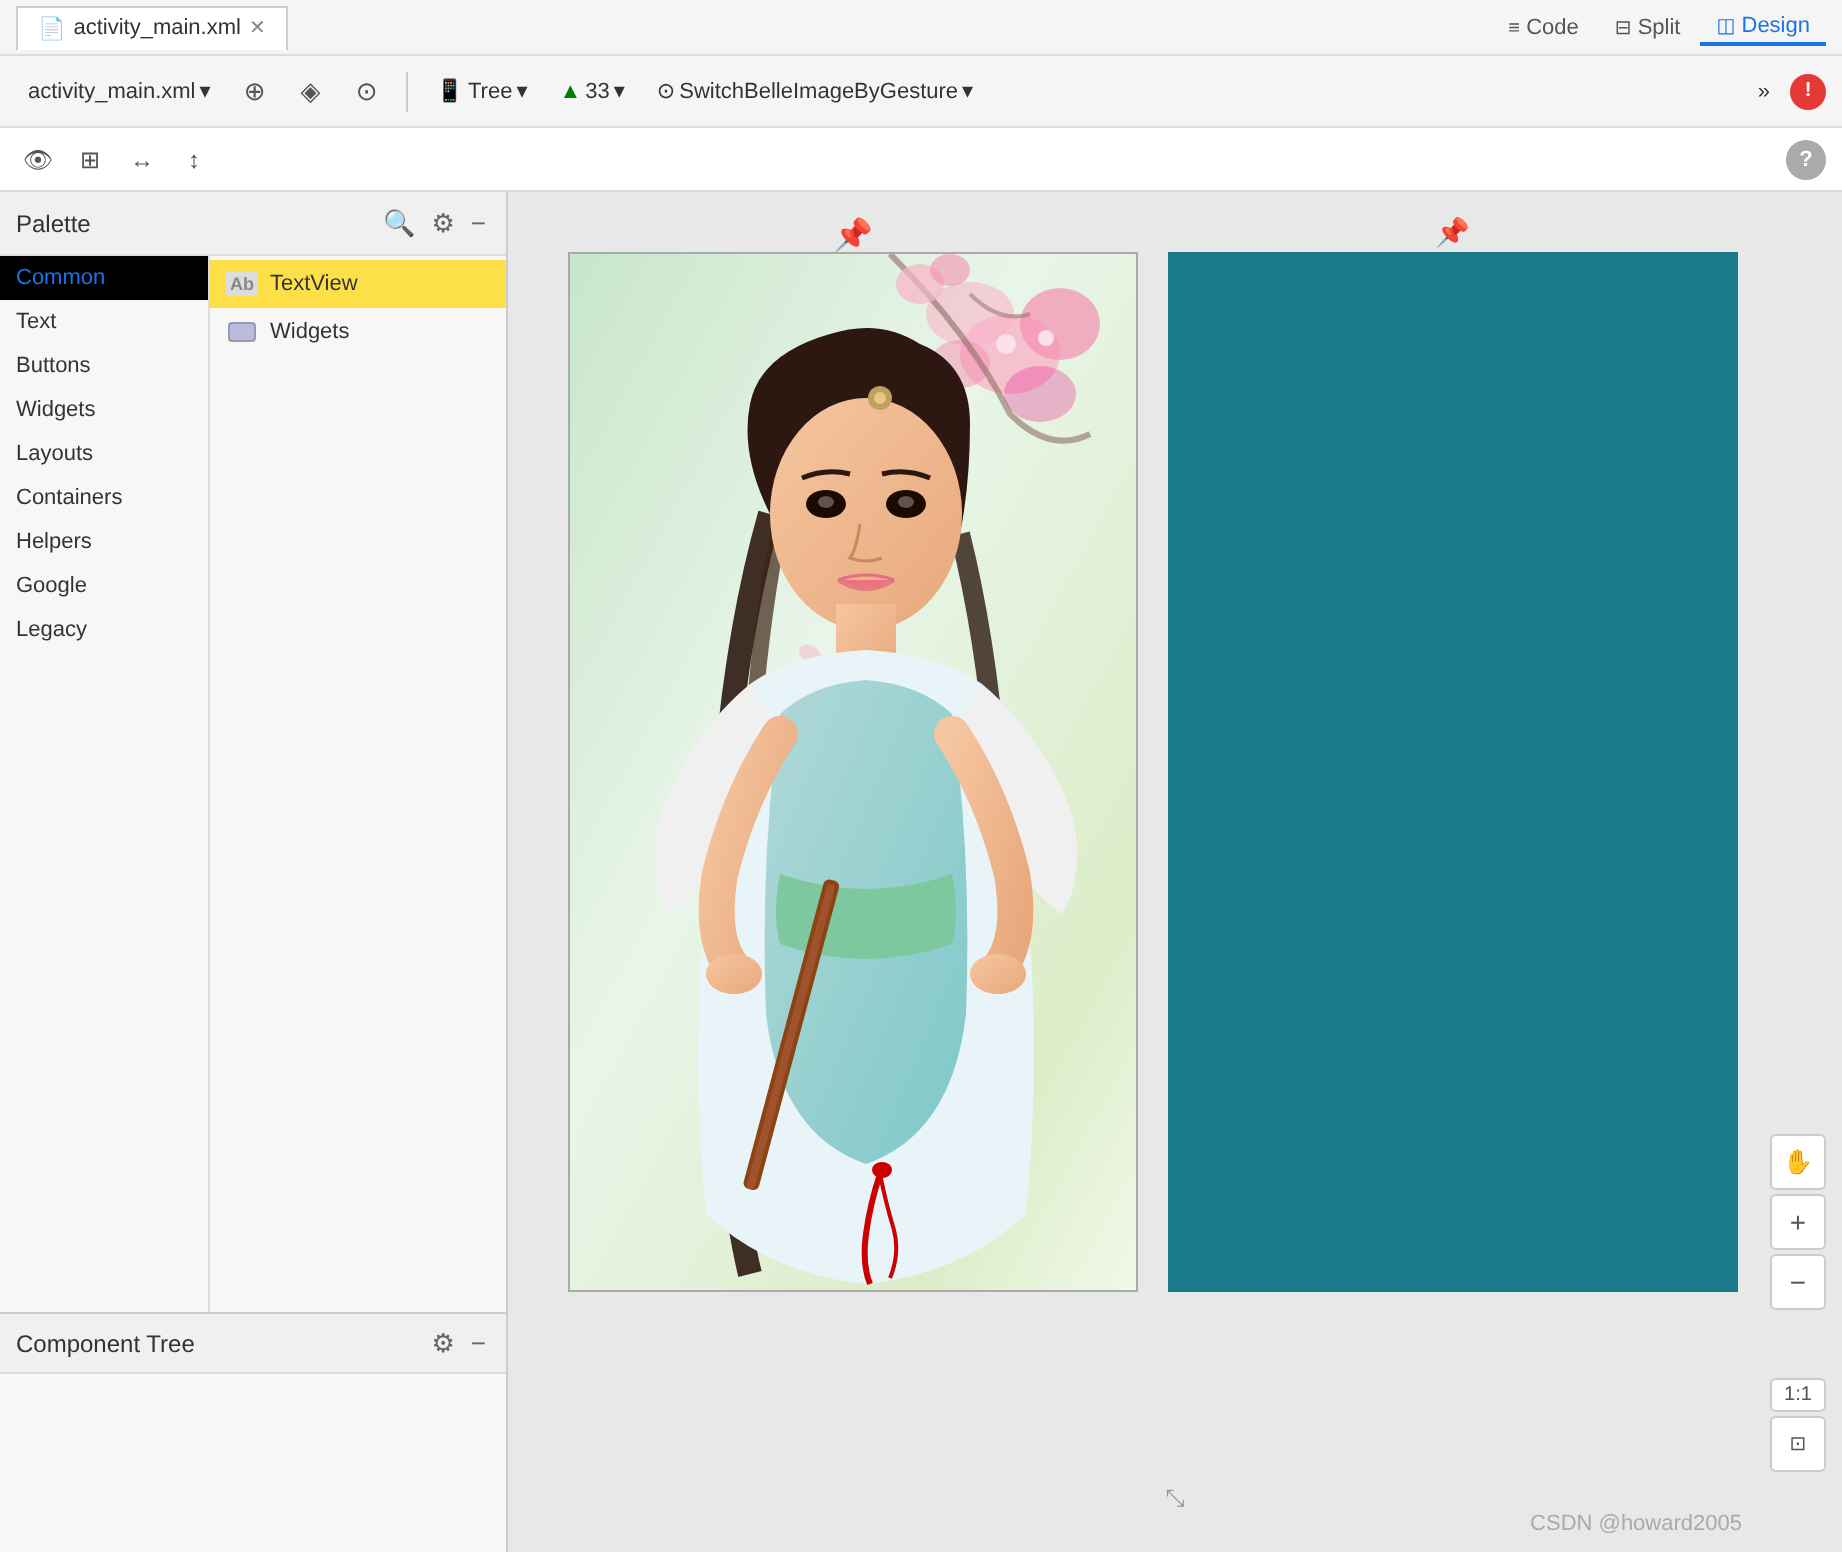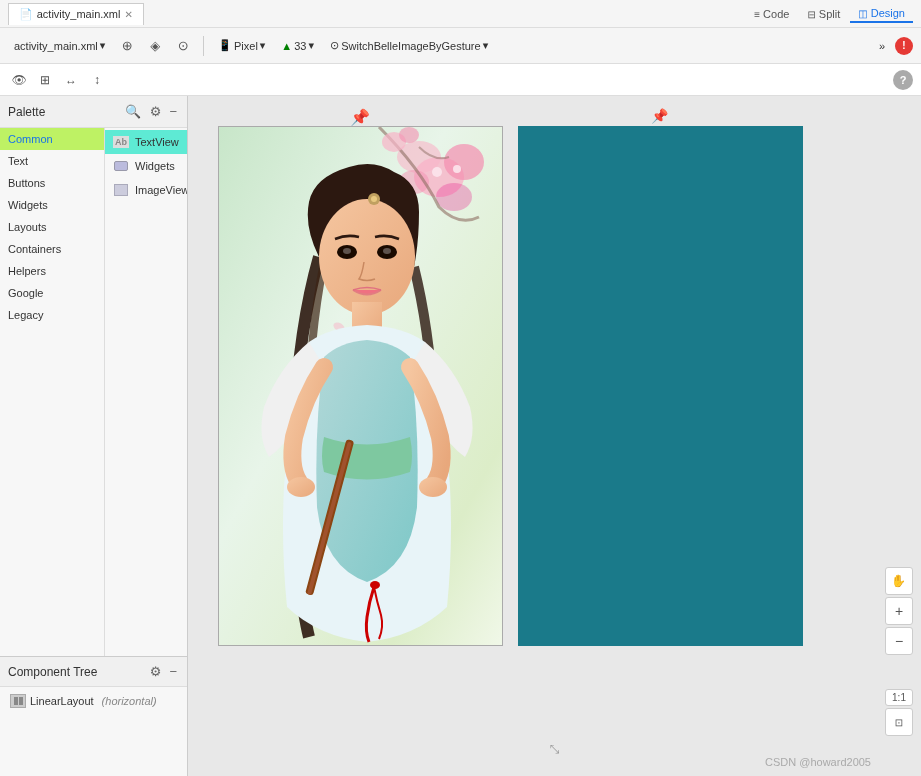--- a/index.html
+++ b/index.html
@@ -128,21 +128,21 @@
     }
 
     
     .main-layout {
       display: flex;
       height: calc(776px - 28px - 36px - 32px);
     }
 
     
     .left-panel {
-      width: 188px;
+      width: 254px;
       display: flex;
       flex-direction: column;
       border-right: 1px solid #ccc;
       background: #f7f7f7;
     }
 
     
     .panel-header {
       height: 32px;
       display: flex;
@@ -180,37 +180,37 @@
       border-right: 1px solid #ddd;
       overflow-y: auto;
     }
     .palette-cat-item {
       padding: 5px 8px;
       font-size: 11px;
       color: #333;
       cursor: pointer;
       white-space: nowrap;
     }
-    .palette-cat-item.active { background: #bef264; color: #1a73e8; }
+    .palette-cat-item.active { background: #000000; color: #1a73e8; }
 
     .palette-widgets {
       flex: 1;
       overflow-y: auto;
       padding: 2px 0;
     }
     .palette-widget-item {
       display: flex;
       align-items: center;
       gap: 6px;
       padding: 4px 8px;
       font-size: 11px;
       color: #333;
       cursor: pointer;
     }
-    .palette-widget-item.active { background: #5eead4; }
+    .palette-widget-item.active { background: #fde047; }
     .widget-icon {
       width: 16px;
       height: 16px;
       display: flex;
       align-items: center;
       justify-content: center;
       font-size: 10px;
       color: #555;
       flex-shrink: 0;
     }
@@ -387,21 +387,21 @@
   <div class="toolbar-item">
     <span>activity_main.xml</span>
     <span>▾</span>
   </div>
   <div class="toolbar-icon-btn" title="Orientation">⊕</div>
   <div class="toolbar-icon-btn" title="Mode">◈</div>
   <div class="toolbar-icon-btn" title="Zoom to fit">⊙</div>
   <div class="toolbar-sep"></div>
   <div class="toolbar-item">
     <span style="font-size:11px;">📱</span>
-    <span>Pixel</span>
+    <span>Tree</span>
     <span>▾</span>
   </div>
   <div class="toolbar-item">
     <span style="color:green;font-size:11px;">▲</span>
     <span>33</span>
     <span>▾</span>
   </div>
   <div class="toolbar-item">
     <span style="font-size:11px;">⊙</span>
     <span>SwitchBelleImageByGesture</span>
@@ -479,51 +479,33 @@
           <span>TextView</span>
         </div>
 
         <div class="palette-widget-item">
           <div class="widget-icon">
             <div class="icon-btn"></div>
           </div>
           <span>Widgets</span>
         </div>
 
-        <div class="palette-widget-item">
-          <div class="widget-icon">
-            <div class="icon-img"></div>
-          </div>
-          <span>ImageView</span>
-        </div>
 
 
 
 
       </div>
     </div>
 
     <div class="component-tree">
       <div class="tree-header">
         <span class="tree-title">Component Tree</span>
         <div class="tree-icons">
           <span class="panel-icon">⚙</span>
           <span class="panel-icon">−</span>
-        </div>
-      </div>
-      <div class="tree-content">
-        <div class="tree-item">
-          <div class="tree-item-icon">
-            <div style="display:flex;gap:1px;">
-              <div style="width:4px;height:8px;background:#888;"></div>
-              <div style="width:4px;height:8px;background:#888;"></div>
-            </div>
-          </div>
-          <span class="tree-item-label">LinearLayout</span>
-          <span class="tree-item-sub">(horizontal)</span>
         </div>
       </div>
     </div>
 
   </div>
 
   <div class="canvas-area">
 
     <div style="position:absolute; top:30px; left:30px;">
       <div class="phone-indicator">📌</div>

